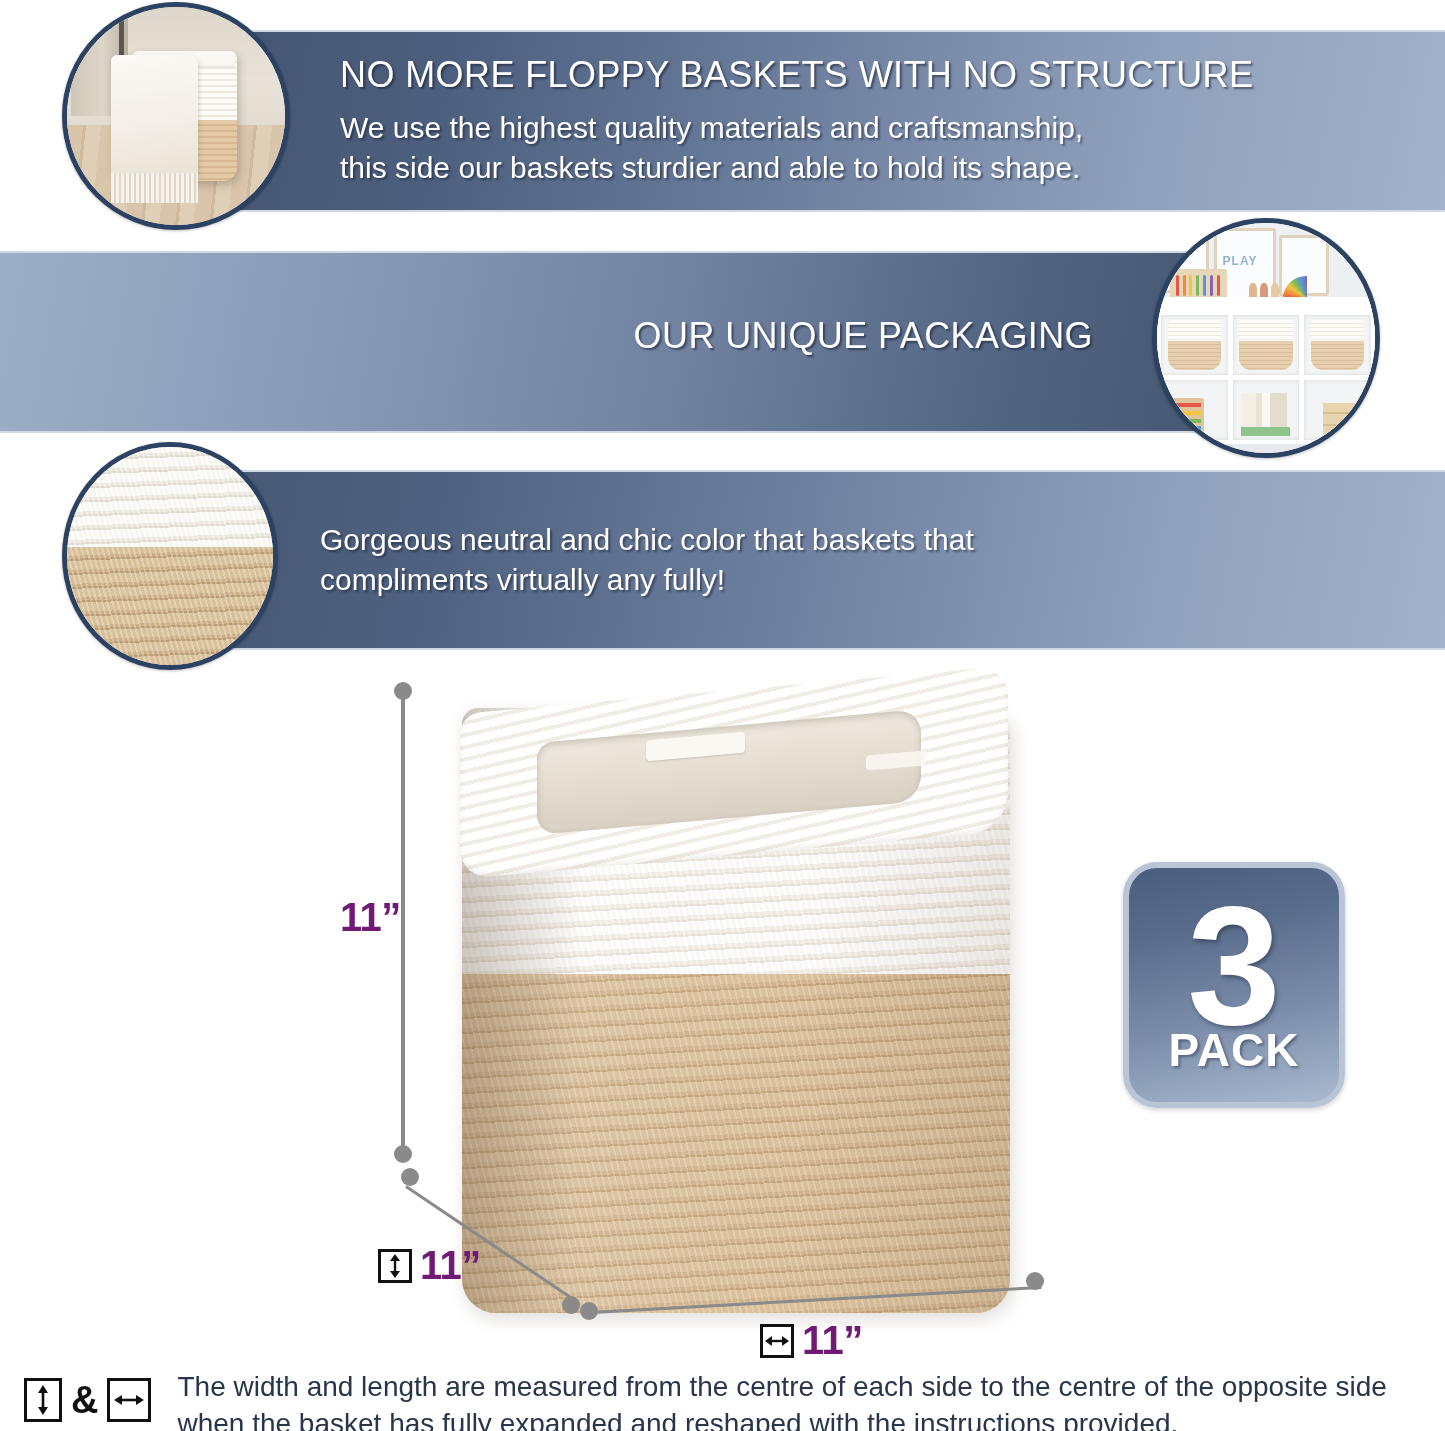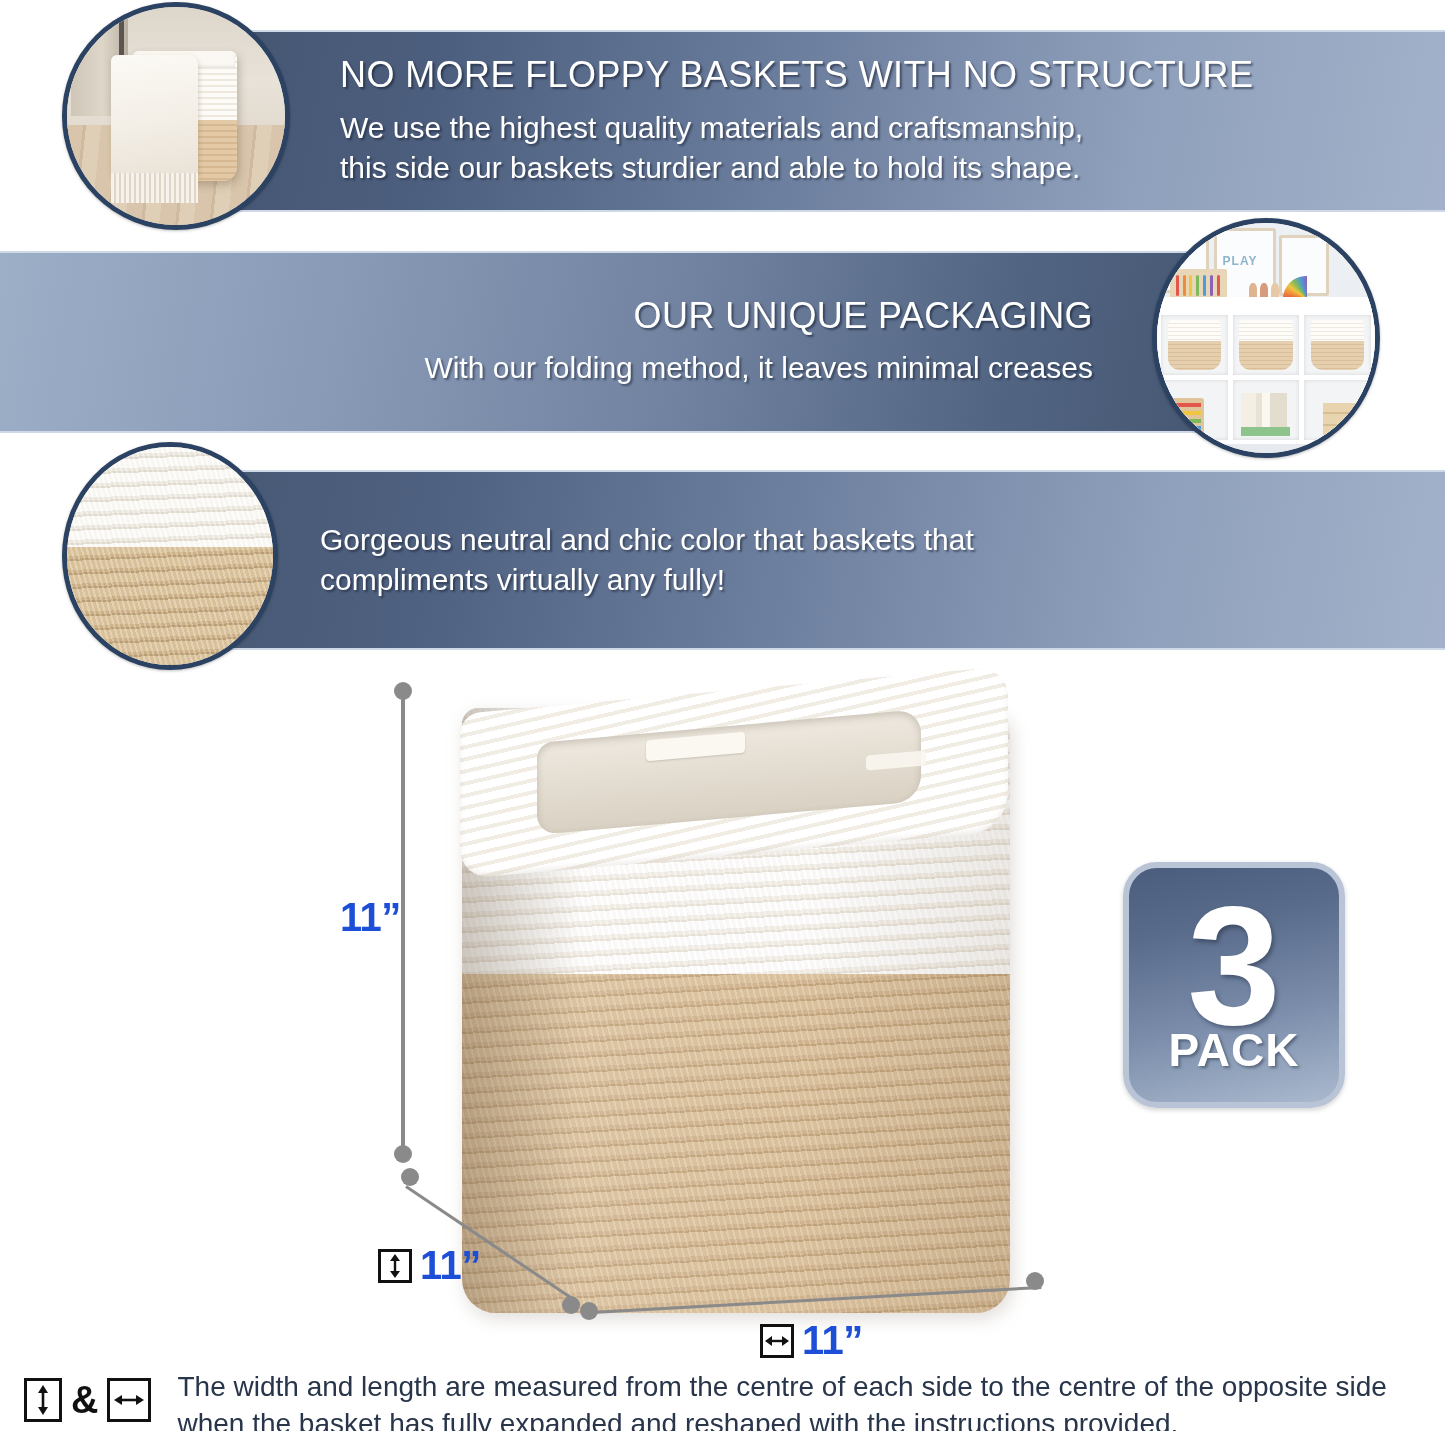--- a/index.html
+++ b/index.html
@@ -245,21 +245,21 @@
 
   
   .dimline { position: absolute; background: #8a8a8a; z-index: 8; }
   .dimdot {
     position: absolute; width: 18px; height: 18px; border-radius: 50%;
     background: #8a8a8a; z-index: 9;
   }
   .dimlabel {
     position: absolute;
     font-weight: bold;
-    color: #1d4ed8;
+    color: #701a75;
     font-size: 40px;
     letter-spacing: -0.5px;
     z-index: 10;
     white-space: nowrap;
     display: flex;
     align-items: center;
     gap: 8px;
   }
   .arrowbox {
     display: inline-flex;
@@ -365,21 +365,20 @@
     </div>
     <div class="ph1-throw"></div>
     <div class="ph1-fringe"></div>
   </div>
 </div>
 
 <div class="banner banner-2">
   <div class="banner-inner">
     <div class="banner-title">OUR UNIQUE PACKAGING</div>
     <div class="banner-body">
-      <div>With our folding method, it leaves minimal creases</div>
     </div>
   </div>
 </div>
 
 <div class="circle circle-2">
   <div class="ph">
     <div class="ph2-wall"></div>
     <div class="ph2-art ph2-a1"></div>
     <div class="ph2-art ph2-a2">
         <div class="txt">PLAY</div>

